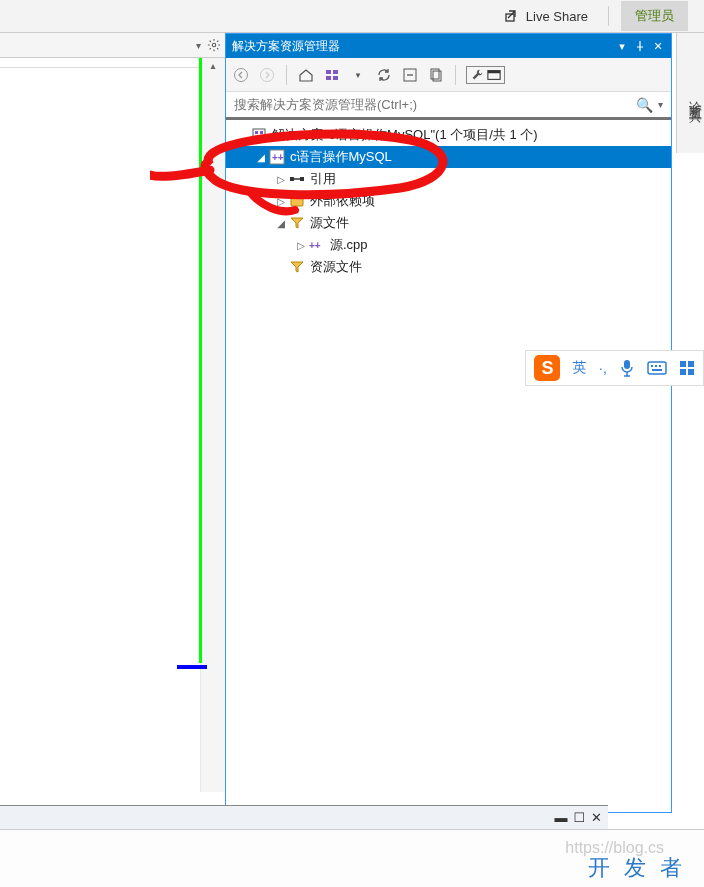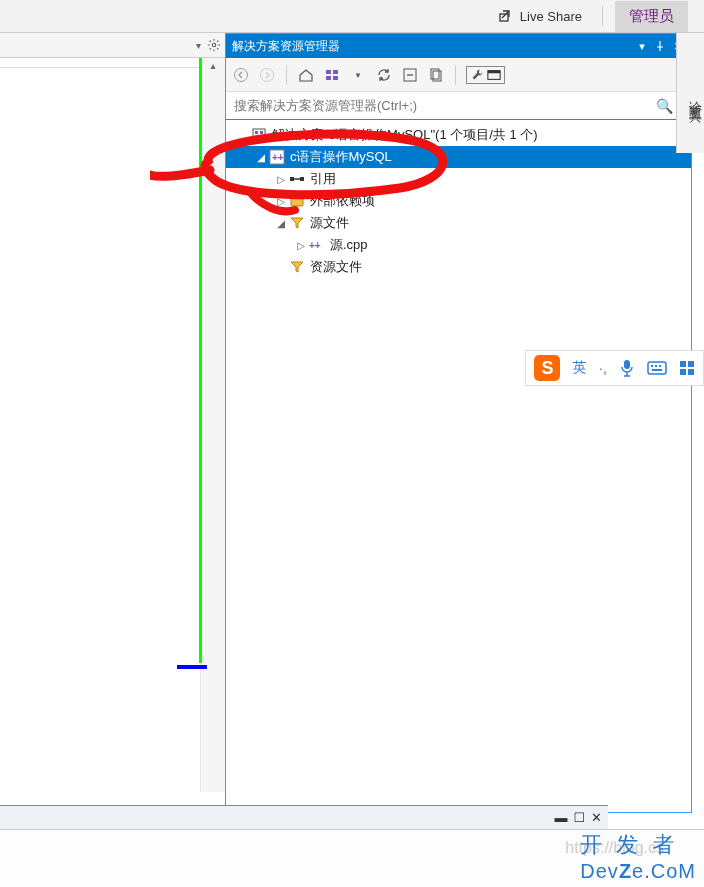--- a/index.html
+++ b/index.html
@@ -2,46 +2,46 @@
 <html><head>
 <meta charset="utf-8">
 <style>
 * { box-sizing: border-box; margin: 0; padding: 0; font-family: "Microsoft YaHei", "Segoe UI", sans-serif; }
 body { width: 704px; height: 887px; background: #fff; position: relative; overflow: hidden; }
 
 
 .topbar { position: absolute; top: 0; left: 0; right: 0; height: 33px; background: #f3f3f3; border-bottom: 1px solid #ccc; display: flex; justify-content: flex-end; align-items: center; padding-right: 16px; gap: 12px; }
 .live-share { display: flex; align-items: center; gap: 6px; font-size: 13px; color: #333; padding: 4px 8px; }
 .divider { width: 1px; height: 20px; background: #ccc; }
-.admin-btn { background: #d8d8d8; padding: 6px 14px; font-size: 15px; color: #701a75; }
+.admin-btn { background: #d8d8d8; padding: 6px 14px; font-size: 13px; color: #4d7c0f; }
 
 
 .editor-area { position: absolute; top: 33px; left: 0; width: 225px; bottom: 95px; background: #fff; }
 .editor-top { height: 25px; background: #f5f5f5; border-bottom: 1px solid #ccc; display: flex; justify-content: flex-end; align-items: center; padding-right: 4px; gap: 6px; }
 .gear-ico { width: 14px; height: 14px; }
 .editor-gutter { position: absolute; top: 25px; right: 0; width: 25px; bottom: 0; background: #f5f5f5; border-left: 1px solid #e8e8e8; }
 .scroll-arrow { height: 16px; text-align:center; font-size:10px; color:#666; line-height:16px; }
 .editor-margin { position: absolute; top: 25px; left: 199px; width: 3px; height: 605px; background: #0f0; }
 .editor-margin.blue { top: 632px; height: 4px; width: 30px; left: 177px; background: #00f; }
 .editor-topline { position:absolute; top:34px; left:0; right:25px; border-bottom:1px solid #ddd; height:1px;}
 .split-handle { position:absolute; top:30px; right:3px; width:16px; height:16px; display:flex; align-items:center; justify-content:center;}
 
 
-.panel { position: absolute; top: 33px; left: 225px; right: 12px; height: 780px; background: #fff; border: 1px solid #3399ff; display: flex; flex-direction: column; }
+.panel { position: absolute; top: 33px; left: 225px; right: 32px; height: 780px; background: #fff; border: 1px solid #3399ff; display: flex; flex-direction: column; }
 .panel-title { height: 24px; background: #007acc; color: #fff; display: flex; align-items: center; padding: 0 6px; font-size: 12px; justify-content: space-between; }
 .panel-title-left { flex:1; }
 .panel-title-icons { display:flex; gap:4px; align-items:center;}
 .panel-title-icons span { width:14px; height:14px; display:inline-flex; align-items:center; justify-content:center; font-size:11px;}
 
 .panel-toolbar { height: 34px; background: #f5f5f5; border-bottom: 1px solid #ddd; display: flex; align-items: center; padding: 0 6px; gap: 8px; }
 .tb-ico { width: 18px; height: 18px; display: inline-flex; align-items: center; justify-content: center; color: #555; }
 .tb-sep { width:1px; height:20px; background:#ccc; margin:0 2px;}
 .tb-wrench-box { border:1px solid #888; padding:1px 3px; display:flex; gap:3px; align-items:center;}
 
-.panel-search { height: 28px; border-bottom: 1px solid #737373; display: flex; align-items: center; padding: 0 8px; }
+.panel-search { height: 28px; border-bottom: 3px solid #737373; display: flex; align-items: center; padding: 0 8px; }
 .panel-search input { flex: 1; border: none; background: transparent; font-size: 13px; outline: none; color: #333; }
 .search-ico { color: #666; font-size: 14px; }
 
 .tree { flex: 1; padding: 4px 0; font-size: 13px; color: #222; overflow: hidden; position: relative; }
 .tree-row { display: flex; align-items: center; height: 22px; padding-left: 10px; white-space: nowrap; }
 .tree-row.sel { background: #007acc; color: #fff; }
 .tree-row.sel .bold { font-weight: normal; }
 .expander { width: 14px; font-size: 10px; color: #666; display:inline-block; text-align:center;}
 .tree-row.sel .expander { color:#fff; }
 .node-ico { width: 18px; height: 16px; margin-right: 4px; display: inline-flex; align-items: center; justify-content: center; }
@@ -302,20 +302,19 @@
 <div class="bottom-chrome">
   <span>▬</span>
   <span>☐</span>
   <span>✕</span>
 </div>
 <div class="bottom-area"></div>
 
 <div class="watermark">https://blog.cs</div>
 <div class="brand">
   <div class="cn">开发者</div>
-  <div class="en"><span>Dev</span><b>Z</b><span>e.CoM</span></div>
 </div>
 
 <svg class="annotation" style="left:150px; top:120px;" width="320" height="110" viewBox="0 0 320 110">
   <path d="M 60 45 C 40 20, 180 5, 260 20 C 310 30, 300 60, 250 68 C 180 78, 90 78, 65 60 C 50 48, 55 40, 60 45 Z" stroke="#e11" stroke-width="9" fill="none" stroke-linecap="round"></path>
   <path d="M 60 50 C 35 55, 10 58, 0 55" stroke="#e11" stroke-width="9" fill="none" stroke-linecap="round"></path>
   <path d="M 100 72 C 110 85, 130 95, 145 90" stroke="#e11" stroke-width="8" fill="none" stroke-linecap="round"></path>
 </svg>
 
 </body></html>

